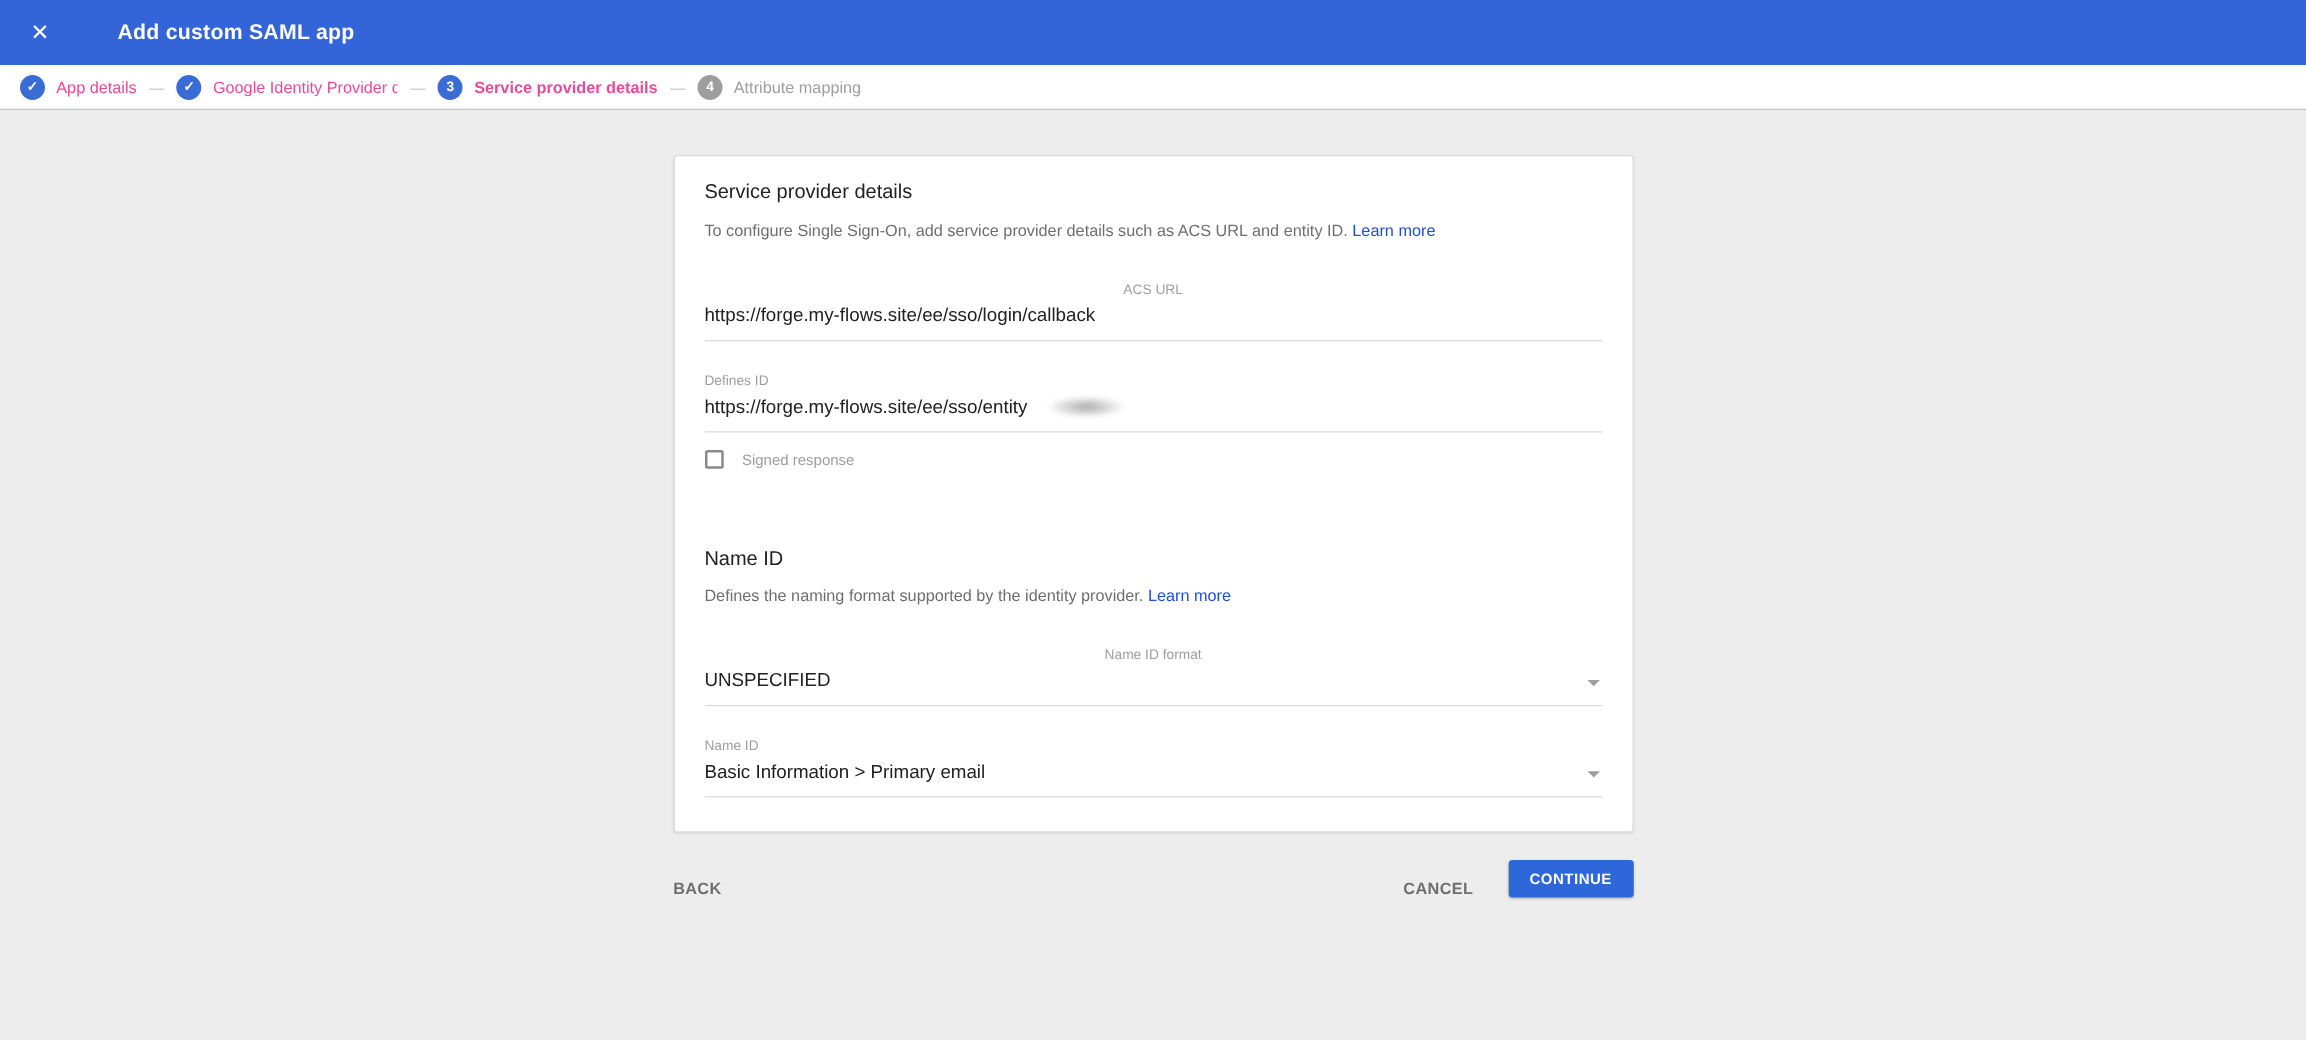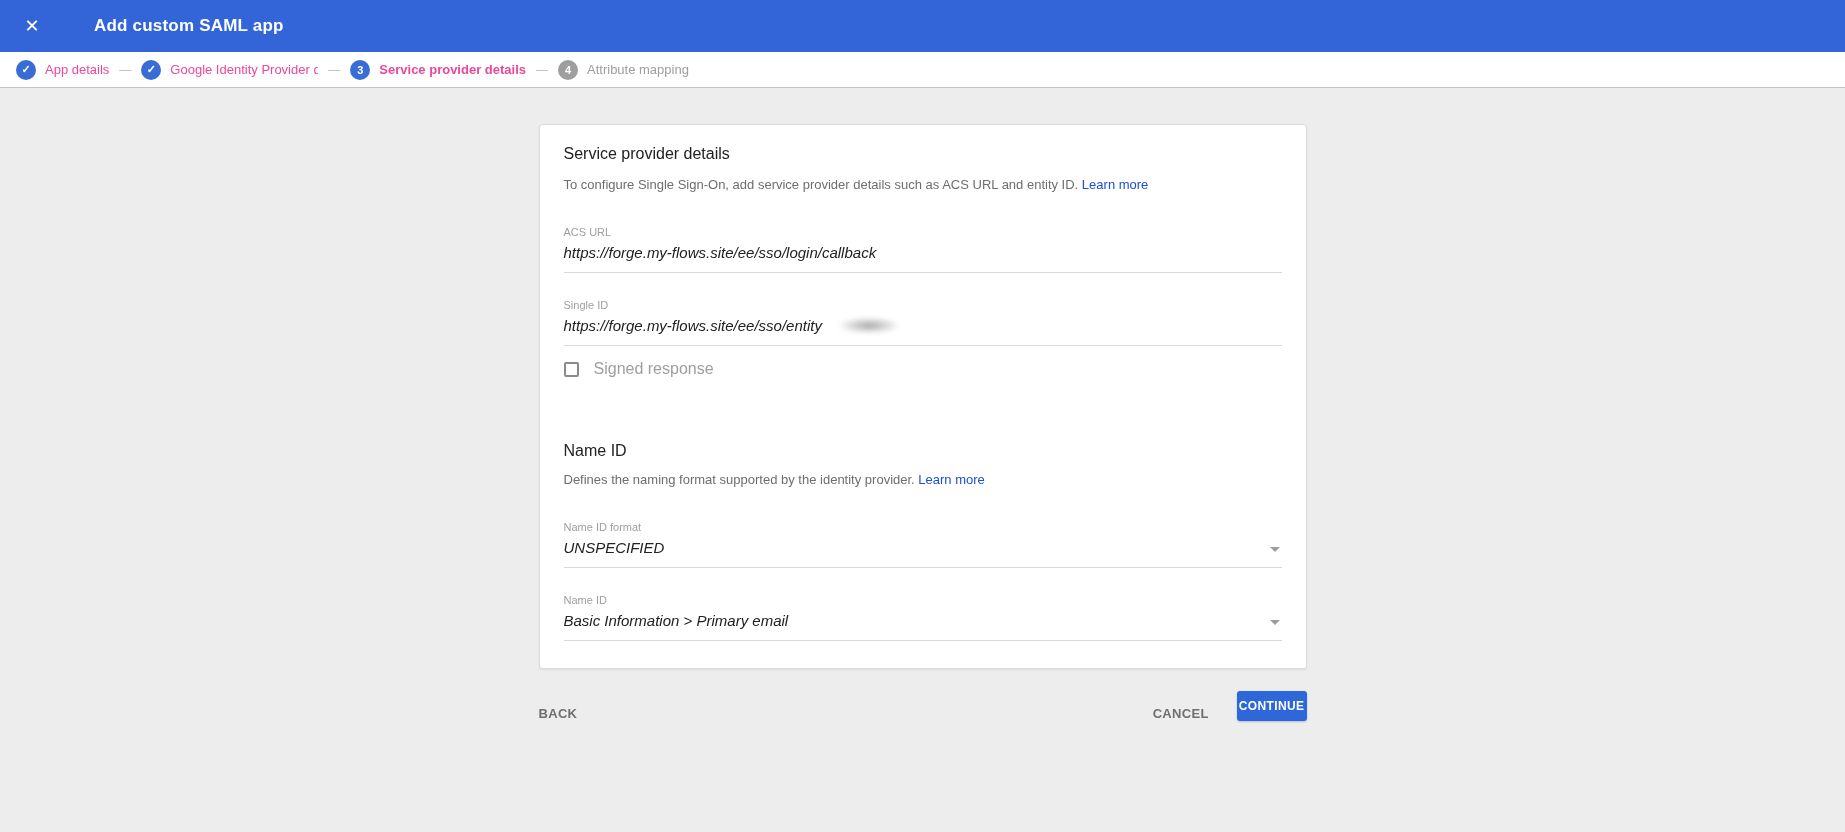--- a/index.html
+++ b/index.html
@@ -87,36 +87,35 @@
     font-size: 13px;
     color: #6e6e6e;
   }
   a.learn-more {
     color: #1d4ed8;
     text-decoration: none;
     cursor: pointer;
   }
 
   .field { margin-top: 26px; }
-  .field.first { margin-top: 34px; }
+  .field.first { margin-top: 34px; text-align: center; }
   .field-label {
     font-size: 11px;
     color: #9e9e9e;
     margin-bottom: 6px;
   }
   .field-value {
     position: relative;
     font-size: 15px;
     color: #212121;
     padding-bottom: 11px;
     border-bottom: 1px solid #d9d9d9;
     cursor: text;
     display: flex;
     align-items: center;
-    font-style: italic;
   }
   .field-value.select { cursor: pointer; }
   .caret {
     position: absolute;
     right: 2px;
     bottom: 15px;
     width: 0; height: 0;
     border-left: 5px solid transparent;
     border-right: 5px solid transparent;
     border-top: 5px solid #9e9e9e;
@@ -138,21 +137,21 @@
   .checkbox {
     width: 15px; height: 15px;
     border: 2px solid #8a8a8a;
     border-radius: 2px;
     background: #ffffff;
     margin-right: 15px;
     cursor: pointer;
     flex: none;
   }
   .checkbox-label {
-    font-size: 16px;
+    font-size: 12px;
     color: #9e9e9e;
   }
 
   .section { margin-top: 64px; }
   .section-title {
     font-size: 16px;
     font-weight: normal;
     color: #212121;
     margin-bottom: 12px;
   }
@@ -177,21 +176,21 @@
   .spacer { flex: 1; }
   .cancel { margin-right: 28px; }
   .primary-btn {
     background: #2e67d9;
     color: #ffffff;
     font-size: 12px;
     font-weight: bold;
     letter-spacing: 0.4px;
     border: none;
     border-radius: 3px;
-    padding: 8px 2px;
+    padding: 8px 17px;
     cursor: pointer;
     font-family: "Liberation Sans", sans-serif;
     box-shadow: 0 1px 2px rgba(0,0,0,0.2);
   }
 </style>
 </head>
 <body>
 
 <div class="appbar">
   <span class="close-x">✕</span>
@@ -234,21 +233,21 @@
   </div>
 
   <div class="field first">
     <div class="field-label">ACS URL</div>
     <div class="field-value">
       <span>https://forge.my-flows.site/ee/sso/login/callback</span>
     </div>
   </div>
 
   <div class="field">
-    <div class="field-label">Single ID</div>
+    <div class="field-label">Defines ID</div>
     <div class="field-value">
       <span>https://forge.my-flows.site/ee/sso/entity</span>
       <span class="redaction"></span>
     </div>
   </div>
 
 
   <div class="checkbox-row">
     <span class="checkbox"></span>
     <span class="checkbox-label">Signed response</span>

